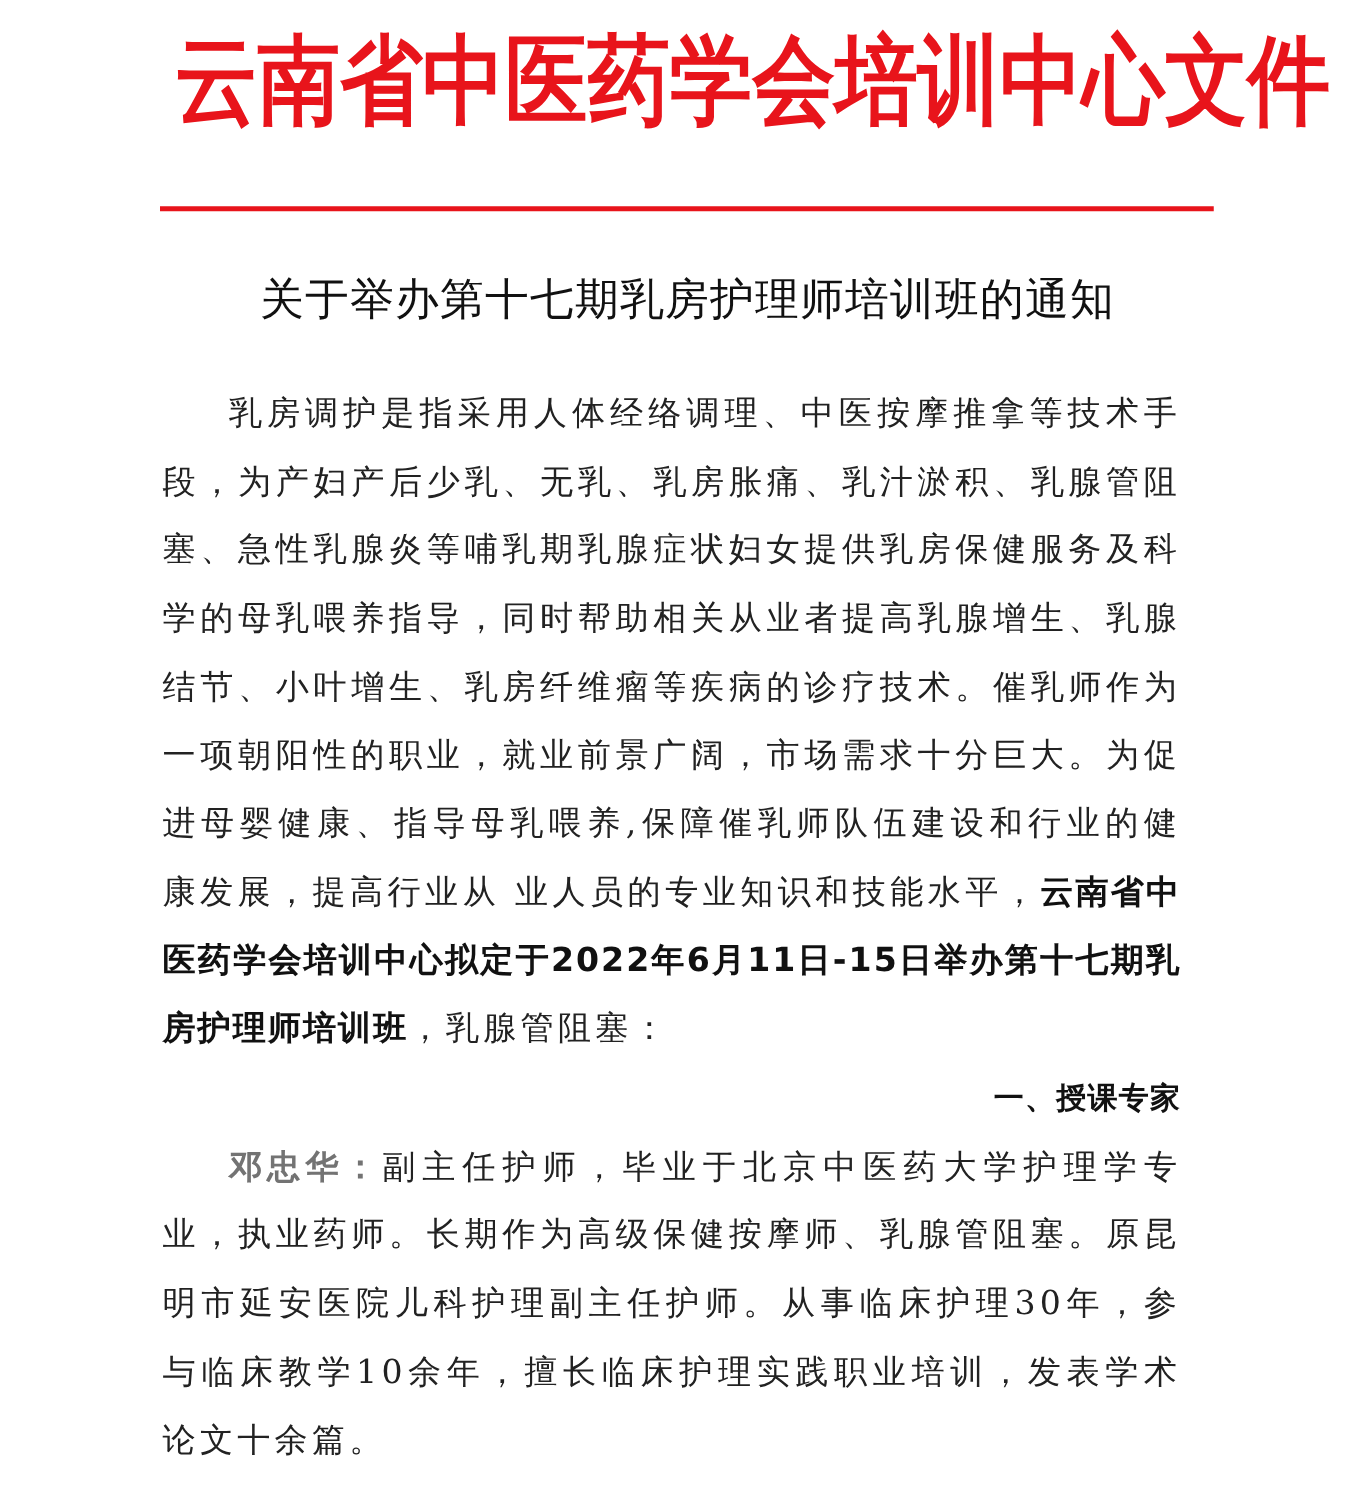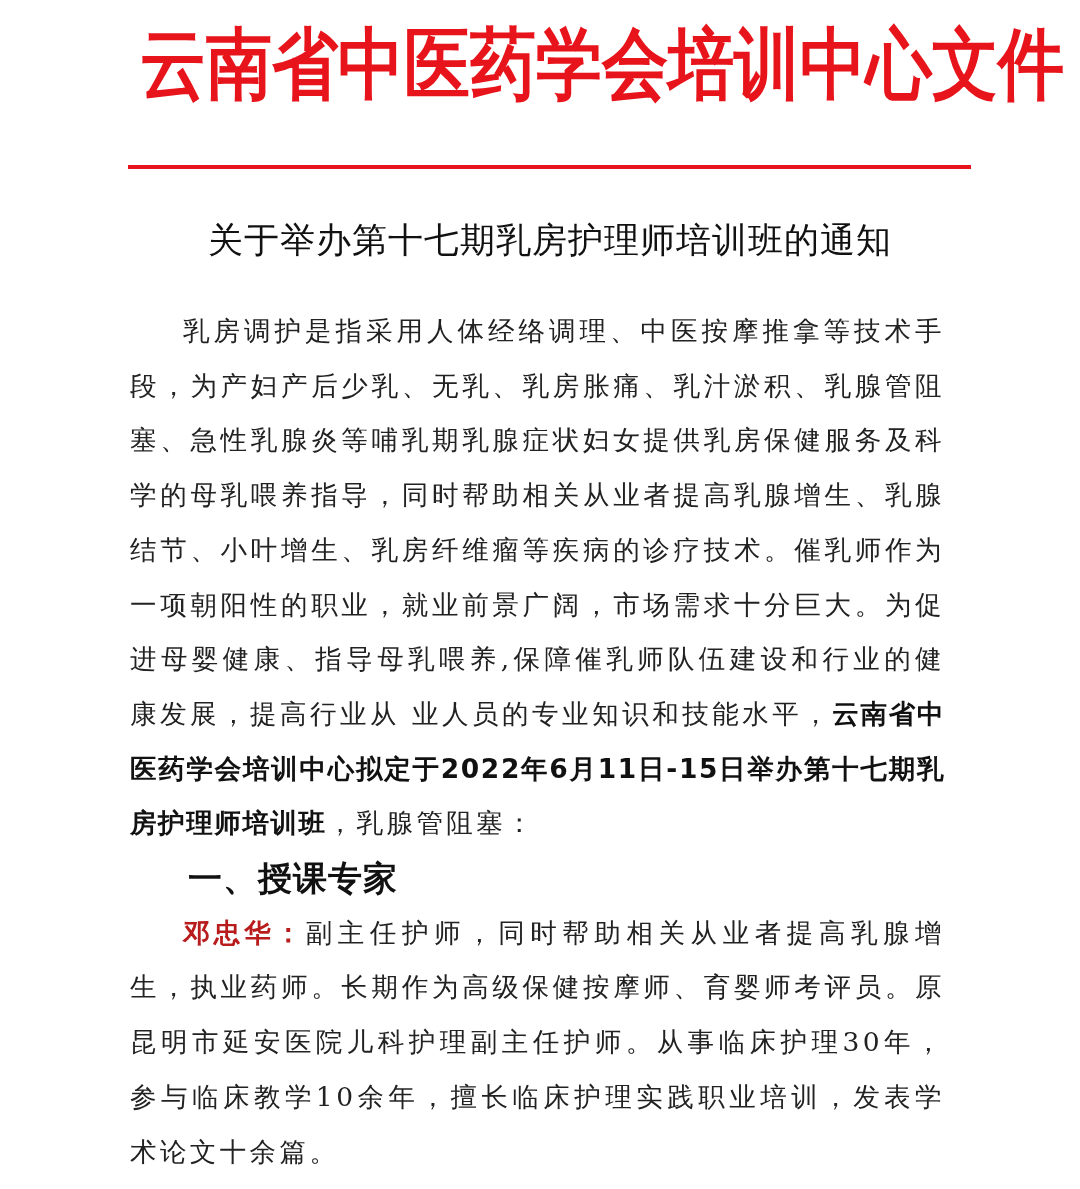--- a/index.html
+++ b/index.html
@@ -74,28 +74,29 @@
       font-weight: bold;
       color: #111;
       font-family: "DejaVu Sans", "Liberation Sans", sans-serif;
       letter-spacing: 1.6px;
     }
     .section-heading {
       margin: 0;
       padding-left: 58px;
       font-family: "DejaVu Sans", "Liberation Sans", sans-serif;
       font-weight: bold;
-      font-size: 34px;
+      font-size: 24px;
       letter-spacing: 1px;
       color: #111;
+      text-align: right;
     }
     .expert-name {
       font-family: Liberation Sans, sans-serif;
       font-weight: bold;
-      color: #b91c1c;
+      color: #737373;
       letter-spacing: 2px;
     }
   </style>
 </head>
 <body>
 
 <div class="letterhead">
   <span>云</span>
   <span>南</span>
   <span>省</span>
@@ -114,16 +115,16 @@
 
 <div class="red-rule"></div>
 
 <div class="doc-title">关于举办第十七期乳房护理师培训班的通知</div>
 
 <div class="body-text">
   <p class="para"><span>乳房调护是指采用人体经络调理、中医按摩推拿等技术手段，为产妇产后少乳、无乳、乳房胀痛、乳汁淤积、乳腺管阻塞、急性乳腺炎等哺乳期乳腺症状妇女提供乳房保健服务及科学的母乳喂养指导，同时帮助相关从业者提高乳腺增生、乳腺结节、小叶增生、乳房纤维瘤等疾病的诊疗技术。催乳师作为一项朝阳性的职业，就业前景广阔，市场需求十分巨大。为促进母婴健康、指导母乳喂养,保障催乳师队伍建设和行业的健康发展，提高行业从 业人员的专业知识和技能水平，</span><span class="bold">云南省中医药学会培训中心拟定于2022年6月11日-15日举办第十七期乳房护理师培训班</span><span>，乳腺管阻塞：</span></p>
 
   <p class="section-heading">一、授课专家</p>
 
-  <p class="para"><span class="expert-name">邓忠华：</span><span>副主任护师，同时帮助相关从业者提高乳腺增生，执业药师。长期作为高级保健按摩师、育婴师考评员。原昆明市延安医院儿科护理副主任护师。从事临床护理30年，参与临床教学10余年，擅长临床护理实践职业培训，发表学术论文十余篇。</span></p>
+  <p class="para"><span class="expert-name">邓忠华：</span><span>副主任护师，毕业于北京中医药大学护理学专业，执业药师。长期作为高级保健按摩师、乳腺管阻塞。原昆明市延安医院儿科护理副主任护师。从事临床护理30年，参与临床教学10余年，擅长临床护理实践职业培训，发表学术论文十余篇。</span></p>
 
   <p class="section-heading">二、教学特色</p>
 </div>
 
 </body></html>

